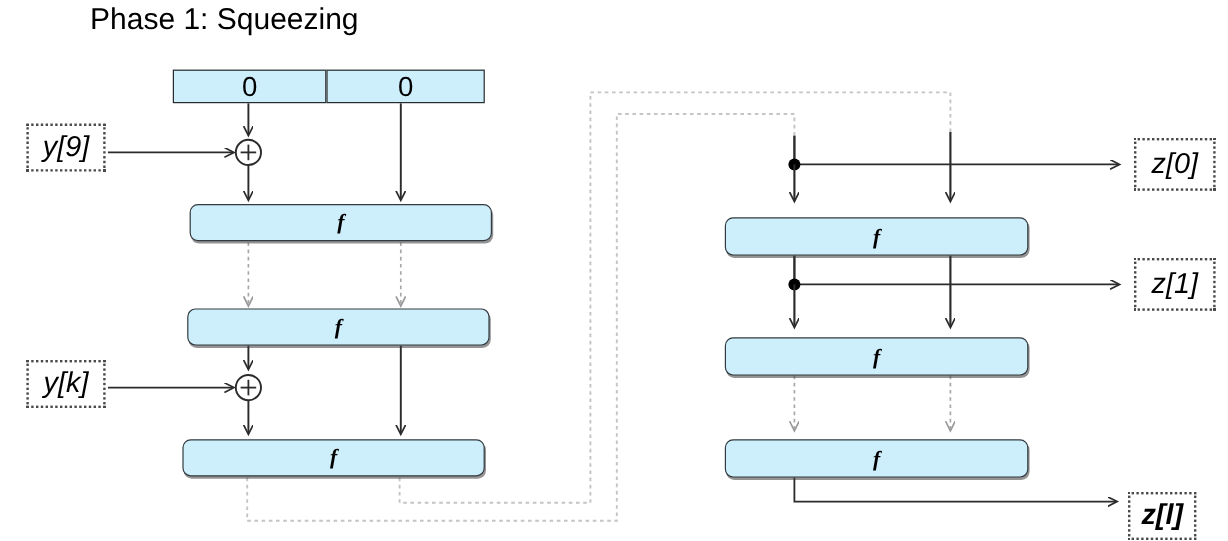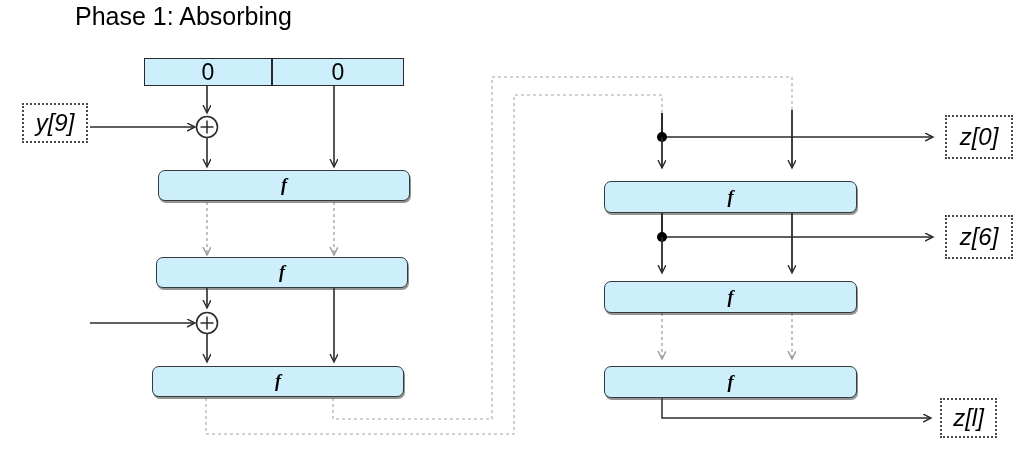--- a/index.html
+++ b/index.html
@@ -76,21 +76,21 @@
     color: #000;
     font-family: "Liberation Sans", sans-serif;
   }
   .io-box i { font-style: italic; }
 </style>
 </head>
 <body>
 
 <div id="canvas">
 
-  <div class="phase-title" id="title-phase1">Phase 1: Absorbing</div>
+  <div class="phase-title" id="title-phase1">Phase 1: Squeezing</div>
 
   <svg id="svg-layer" viewBox="0 0 1023 451" xmlns="http://www.w3.org/2000/svg">
     <defs>
       <marker id="ah-solid" markerWidth="10" markerHeight="10" refX="7" refY="4" orient="auto" markerUnits="userSpaceOnUse">
         <path d="M0,0 L8,4 L0,8" fill="none" stroke="#2b2b2b" stroke-width="1.4"></path>
       </marker>
       <marker id="ah-grey" markerWidth="10" markerHeight="10" refX="7" refY="4" orient="auto" markerUnits="userSpaceOnUse">
         <path d="M0,0 L8,4 L0,8" fill="none" stroke="#9a9a9a" stroke-width="1.4"></path>
       </marker>
     </defs>
@@ -203,28 +203,31 @@
   <div class="reg-cell" style="left:144px; top:58px; width:128px; height:28px;">0</div>
   <div class="reg-cell" style="left:272px; top:58px; width:132px; height:28px;">0</div>
 
   <div class="f-box" style="left:158px; top:170px; width:252px; height:31px;">f</div>
   <div class="f-box" style="left:156px; top:257px; width:252px; height:31px;">f</div>
   <div class="f-box" style="left:152px; top:366px; width:252px; height:31px;">f</div>
 
   <div class="io-box" style="left:22px; top:103px; width:66px; height:40px;">
     <i>y[9]</i>
   </div>
+  <div class="io-box" style="left:22px; top:300px; width:66px; height:40px;">
+    <i>y[k]</i>
+  </div>
 
   <div class="f-box" style="left:604px; top:181px; width:253px; height:32px;">f</div>
   <div class="f-box" style="left:604px; top:281px; width:253px; height:32px;">f</div>
   <div class="f-box" style="left:604px; top:366px; width:253px; height:32px;">f</div>
 
   <div class="io-box" style="left:945px; top:115px; width:68px; height:44px;">
     <i>z[0]</i>
   </div>
   <div class="io-box" style="left:945px; top:215px; width:68px; height:44px;">
-    <i>z[6]</i>
-  </div>
-  <div class="io-box" style="left:940px; top:398px; width:57px; height:40px;">
+    <i>z[1]</i>
+  </div>
+  <div class="io-box" style="left:940px; top:410px; width:57px; height:40px;font-weight:bold;">
     <i>z[l]</i>
   </div>
 
 </div>
 
 </body></html>

